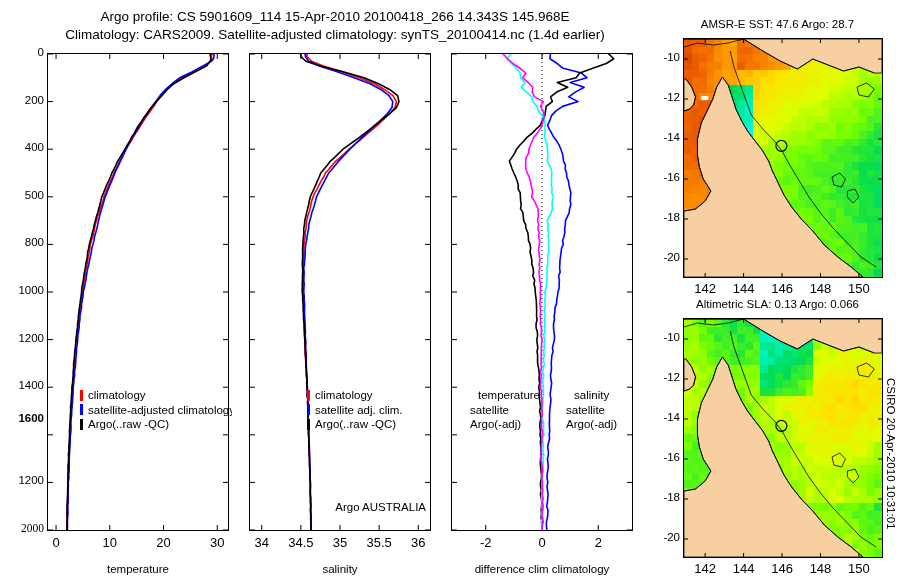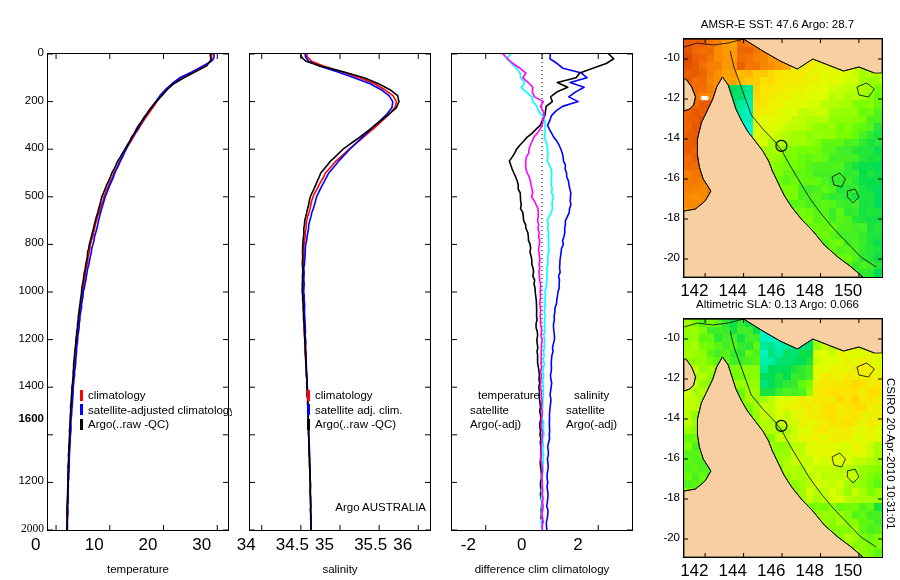--- a/index.html
+++ b/index.html
@@ -3,40 +3,42 @@
 <meta charset="utf-8">
 <style>
   html,body{margin:0;padding:0;background:#ffffff;}
   body{width:900px;height:580px;position:relative;overflow:hidden;
        font-family:"Liberation Sans","DejaVu Sans",sans-serif;color:#000;}
   .abs{position:absolute;}
   #title{left:0;top:8px;width:670px;text-align:center;font-size:13.5px;line-height:18px;}
   #title div{white-space:nowrap;}
   .panel{position:absolute;border:1px solid #000;background:#fff;box-sizing:border-box;}
   .panel svg{display:block;}
-  .xlab{position:absolute;font-size:17px;}
+  .xlab{position:absolute;font-size:13px;text-align:center;}
   .ylab{position:absolute;font-size:11.5px;text-align:right;}
   .axisname{position:absolute;font-size:11.5px;text-align:center;}
   .maptitle{position:absolute;font-size:11.5px;text-align:center;}
   .legend{position:absolute;font-size:11.5px;line-height:14.5px;white-space:nowrap;}
   .legend .row{display:flex;align-items:center;height:14.5px;}
   .legend .bar{display:inline-block;width:3px;height:11px;margin-right:5px;flex:0 0 auto;}
   .legend .txt{display:inline-block;}
   .legcols{position:absolute;font-size:11.5px;line-height:14.5px;display:flex;gap:26px;}
   .legcols .col{display:block;}
   .legcols .hdr{margin-left:8px;height:14.5px;}
   .credit{position:absolute;font-size:11.5px;line-height:14.5px;text-align:right;white-space:nowrap;}
   #stamp{position:absolute;font-size:11.5px;white-space:nowrap;
          transform-origin:0 0;transform:rotate(90deg);}
   .clipbox{position:absolute;overflow:hidden;}
 </style>
 </head>
 <body>
 
 <div id="title" class="abs">
+  <div>Argo profile: CS 5901609_114 15-Apr-2010 20100418_266 14.343S 145.968E</div>
+  <div>Climatology: CARS2009. Satellite-adjusted climatology: synTS_20100414.nc (1.4d earlier)</div>
 </div>
 
 <div class="panel" id="p1" style="left:47px;top:53px;width:182px;height:478px;">
   <svg id="svg-temp" width="180" height="476" viewBox="0 0 180 476">
       <line x1="8.059701492537313" y1="476" x2="8.059701492537313" y2="471" stroke="#000" stroke-width="1"></line>
       <line x1="8.059701492537313" y1="0" x2="8.059701492537313" y2="5" stroke="#000" stroke-width="1"></line>
       <line x1="61.7910447761194" y1="476" x2="61.7910447761194" y2="471" stroke="#000" stroke-width="1"></line>
       <line x1="61.7910447761194" y1="0" x2="61.7910447761194" y2="5" stroke="#000" stroke-width="1"></line>
       <line x1="115.52238805970148" y1="476" x2="115.52238805970148" y2="471" stroke="#000" stroke-width="1"></line>
       <line x1="115.52238805970148" y1="0" x2="115.52238805970148" y2="5" stroke="#000" stroke-width="1"></line>

